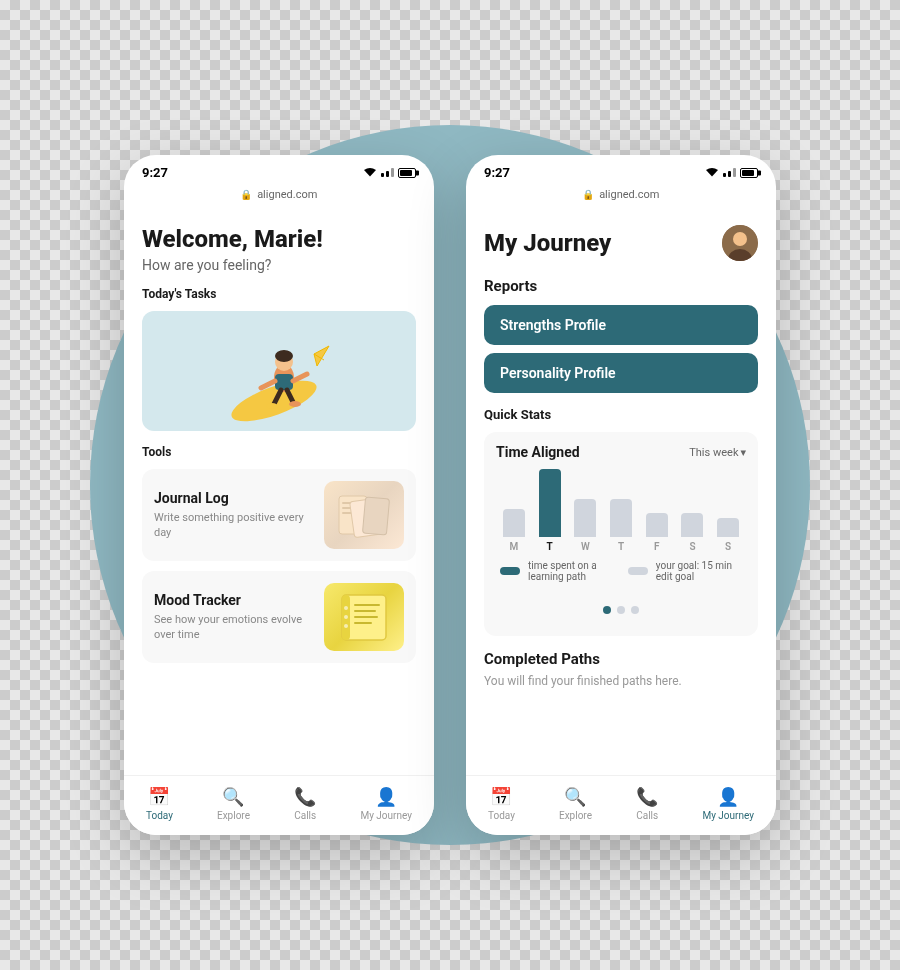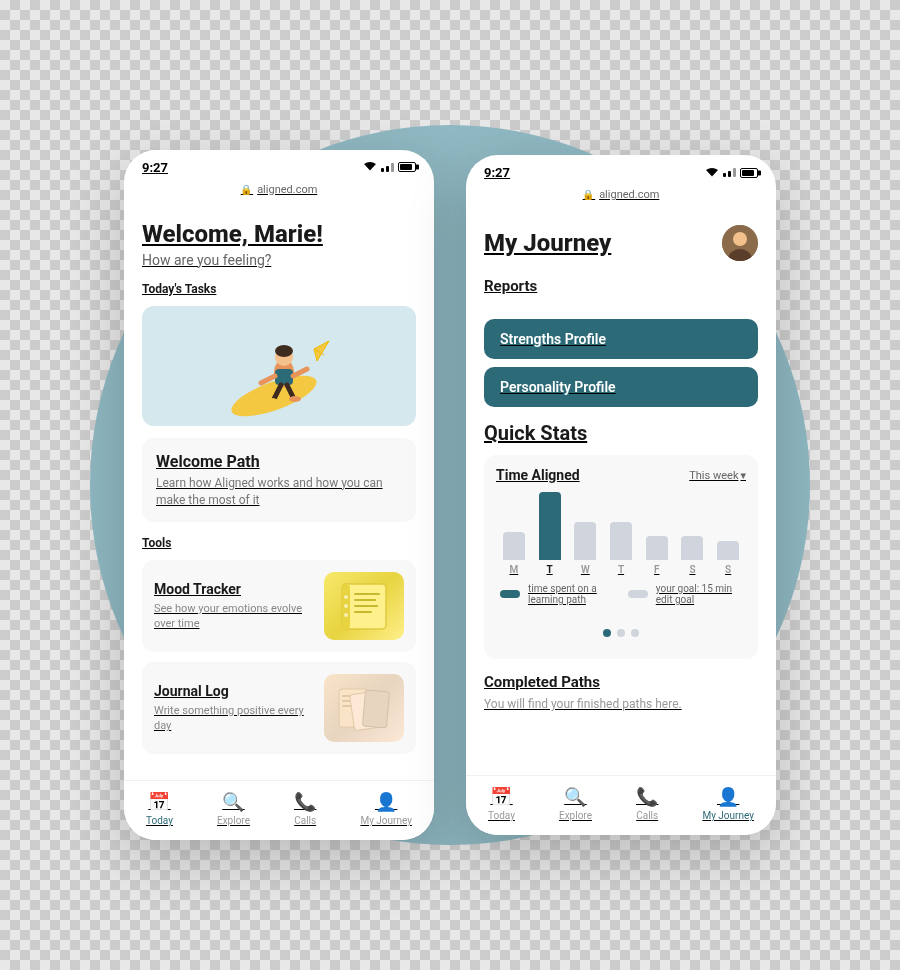--- a/index.html
+++ b/index.html
@@ -40,23 +40,22 @@
       left: 50%;
       transform: translate(-50%, -50%);
       z-index: 0;
     }
 
     .phones-wrapper {
       position: relative;
       z-index: 1;
       display: flex;
       gap: 32px;
-      align-items: center;
+      align-items: flex-end;
       margin-top: 20px;
-      text-decoration: underline;
     }
 
     .phone {
       background: #fff;
       border-radius: 32px;
       width: 310px;
       min-height: 680px;
       box-shadow: 0 20px 60px rgba(0,0,0,0.2);
       overflow: hidden;
       display: flex;
@@ -276,36 +275,36 @@
       display: flex;
       align-items: center;
       justify-content: center;
       font-size: 20px;
     }
 
     .reports-title {
       font-size: 15px;
       font-weight: 700;
       color: #1a1a1a;
-      margin-bottom: 24px;
+      margin-bottom: 10px;
     }
 
     .report-btn {
       background: #2d6a77;
       color: #fff;
       border-radius: 10px;
       padding: 12px 16px;
       font-size: 14px;
       font-weight: 600;
       margin-bottom: 8px;
       cursor: pointer;
     }
 
     .quick-stats-title {
-      font-size: 20px;
+      font-size: 13px;
       font-weight: 700;
       color: #1a1a1a;
       margin: 14px 0 10px;
     }
 
     .time-learning-header {
       display: flex;
       justify-content: space-between;
       align-items: center;
       margin-bottom: 12px;
@@ -461,27 +460,42 @@
             <line x1="88" y1="74" x2="94" y2="86" stroke="#3d2b1f" stroke-width="5" stroke-linecap="round"></line>
 
             <ellipse cx="73" cy="90" rx="6" ry="3" fill="#f5c842"></ellipse>
             <ellipse cx="96" cy="88" rx="6" ry="3" fill="#e8945a"></ellipse>
 
             <polygon points="115,38 130,30 118,50" fill="#f5c842" stroke="#f0b800" stroke-width="1"></polygon>
             <line x1="115" y1="38" x2="125" y2="44" stroke="#f0b800" stroke-width="1"></line>
           </svg>
         </div>
 
-        <div class="path-card">
-          <div class="path-title">Welcome Path</div>
-          <div class="path-desc">Learn how Aligned works and how you can make the most of it</div>
-        </div>
 
         <div class="tools-section">
           <div class="section-title">Tools</div>
+
+          <div class="tool-card">
+            <div class="tool-info">
+              <div class="tool-title">Journal Log</div>
+              <div class="tool-desc">Write something positive every day</div>
+            </div>
+            <div class="tool-image">
+              <div class="journal-img">
+                <svg width="60" height="55" viewBox="0 0 60 55">
+                  <rect x="5" y="8" width="28" height="38" rx="3" fill="#f9e4c8" stroke="#e0c8a8" stroke-width="1"></rect>
+                  <rect x="8" y="14" width="22" height="2" rx="1" fill="#e0c8a8"></rect>
+                  <rect x="8" y="19" width="18" height="2" rx="1" fill="#e0c8a8"></rect>
+                  <rect x="8" y="24" width="20" height="2" rx="1" fill="#e0c8a8"></rect>
+                  <rect x="18" y="12" width="26" height="36" rx="3" fill="#fce8d5" stroke="#e0c8a8" stroke-width="1" transform="rotate(-8 31 30)"></rect>
+                  <rect x="30" y="10" width="24" height="36" rx="3" fill="#e8d5c0" stroke="#d4c0a8" stroke-width="1" transform="rotate(5 42 28)"></rect>
+                </svg>
+              </div>
+            </div>
+          </div>
 
           <div class="tool-card">
             <div class="tool-info">
               <div class="tool-title">Mood Tracker</div>
               <div class="tool-desc">See how your emotions evolve over time</div>
             </div>
             <div class="tool-image">
               <div class="mood-img">
                 <svg width="60" height="55" viewBox="0 0 60 55">
                   <rect x="8" y="5" width="44" height="45" rx="4" fill="#fef08a" stroke="#e0c840" stroke-width="1.5"></rect>
@@ -490,39 +504,20 @@
                   <rect x="20" y="20" width="22" height="2" rx="1" fill="#c8b830"></rect>
                   <rect x="20" y="26" width="24" height="2" rx="1" fill="#c8b830"></rect>
                   <rect x="20" y="32" width="18" height="2" rx="1" fill="#c8b830"></rect>
                   <circle cx="12" cy="18" r="2" fill="#fff" opacity="0.6"></circle>
                   <circle cx="12" cy="27" r="2" fill="#fff" opacity="0.6"></circle>
                   <circle cx="12" cy="36" r="2" fill="#fff" opacity="0.6"></circle>
                 </svg>
               </div>
             </div>
           </div>
-
-          <div class="tool-card">
-            <div class="tool-info">
-              <div class="tool-title">Journal Log</div>
-              <div class="tool-desc">Write something positive every day</div>
-            </div>
-            <div class="tool-image">
-              <div class="journal-img">
-                <svg width="60" height="55" viewBox="0 0 60 55">
-                  <rect x="5" y="8" width="28" height="38" rx="3" fill="#f9e4c8" stroke="#e0c8a8" stroke-width="1"></rect>
-                  <rect x="8" y="14" width="22" height="2" rx="1" fill="#e0c8a8"></rect>
-                  <rect x="8" y="19" width="18" height="2" rx="1" fill="#e0c8a8"></rect>
-                  <rect x="8" y="24" width="20" height="2" rx="1" fill="#e0c8a8"></rect>
-                  <rect x="18" y="12" width="26" height="36" rx="3" fill="#fce8d5" stroke="#e0c8a8" stroke-width="1" transform="rotate(-8 31 30)"></rect>
-                  <rect x="30" y="10" width="24" height="36" rx="3" fill="#e8d5c0" stroke="#d4c0a8" stroke-width="1" transform="rotate(5 42 28)"></rect>
-                </svg>
-              </div>
-            </div>
-          </div>
         </div>
 
       </div>
 
       <div class="bottom-nav">
         <div class="nav-item active">
           <span class="nav-icon">📅</span>
           <span>Today</span>
         </div>
         <div class="nav-item">

